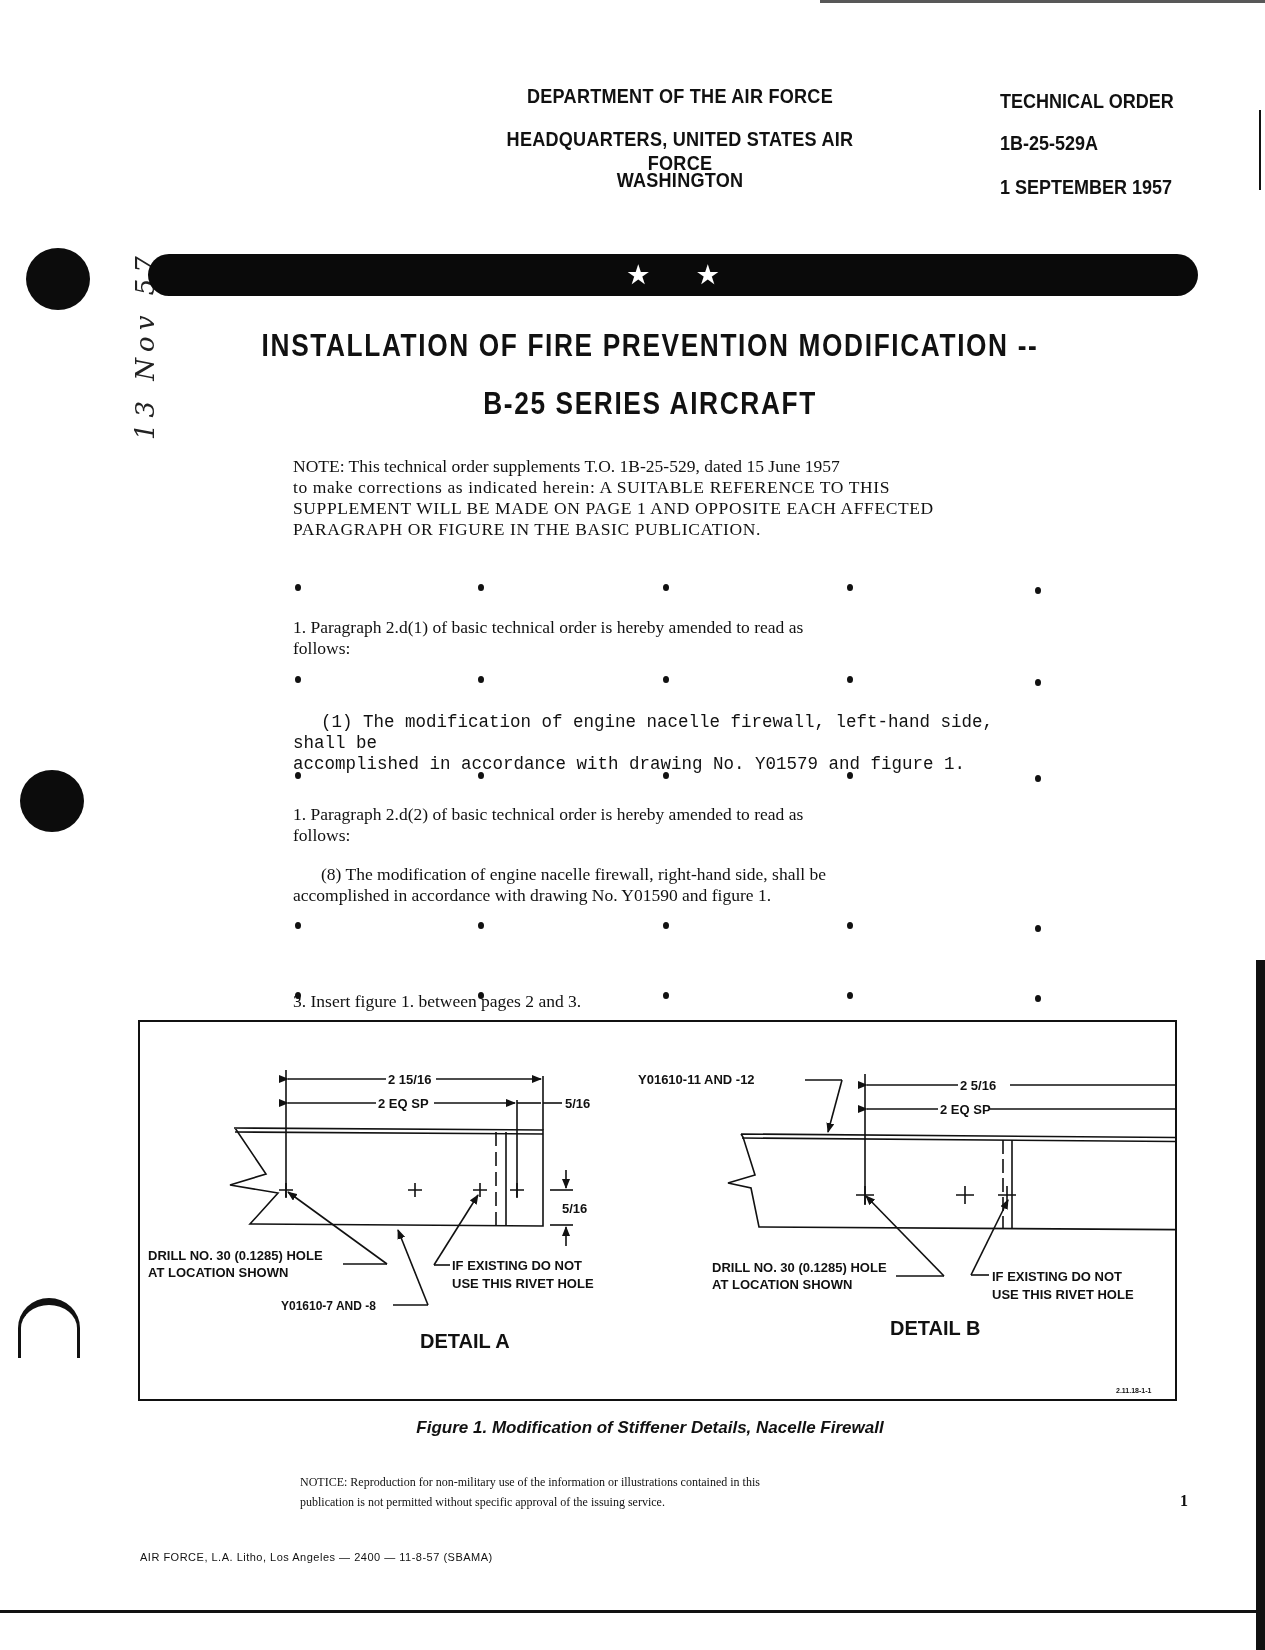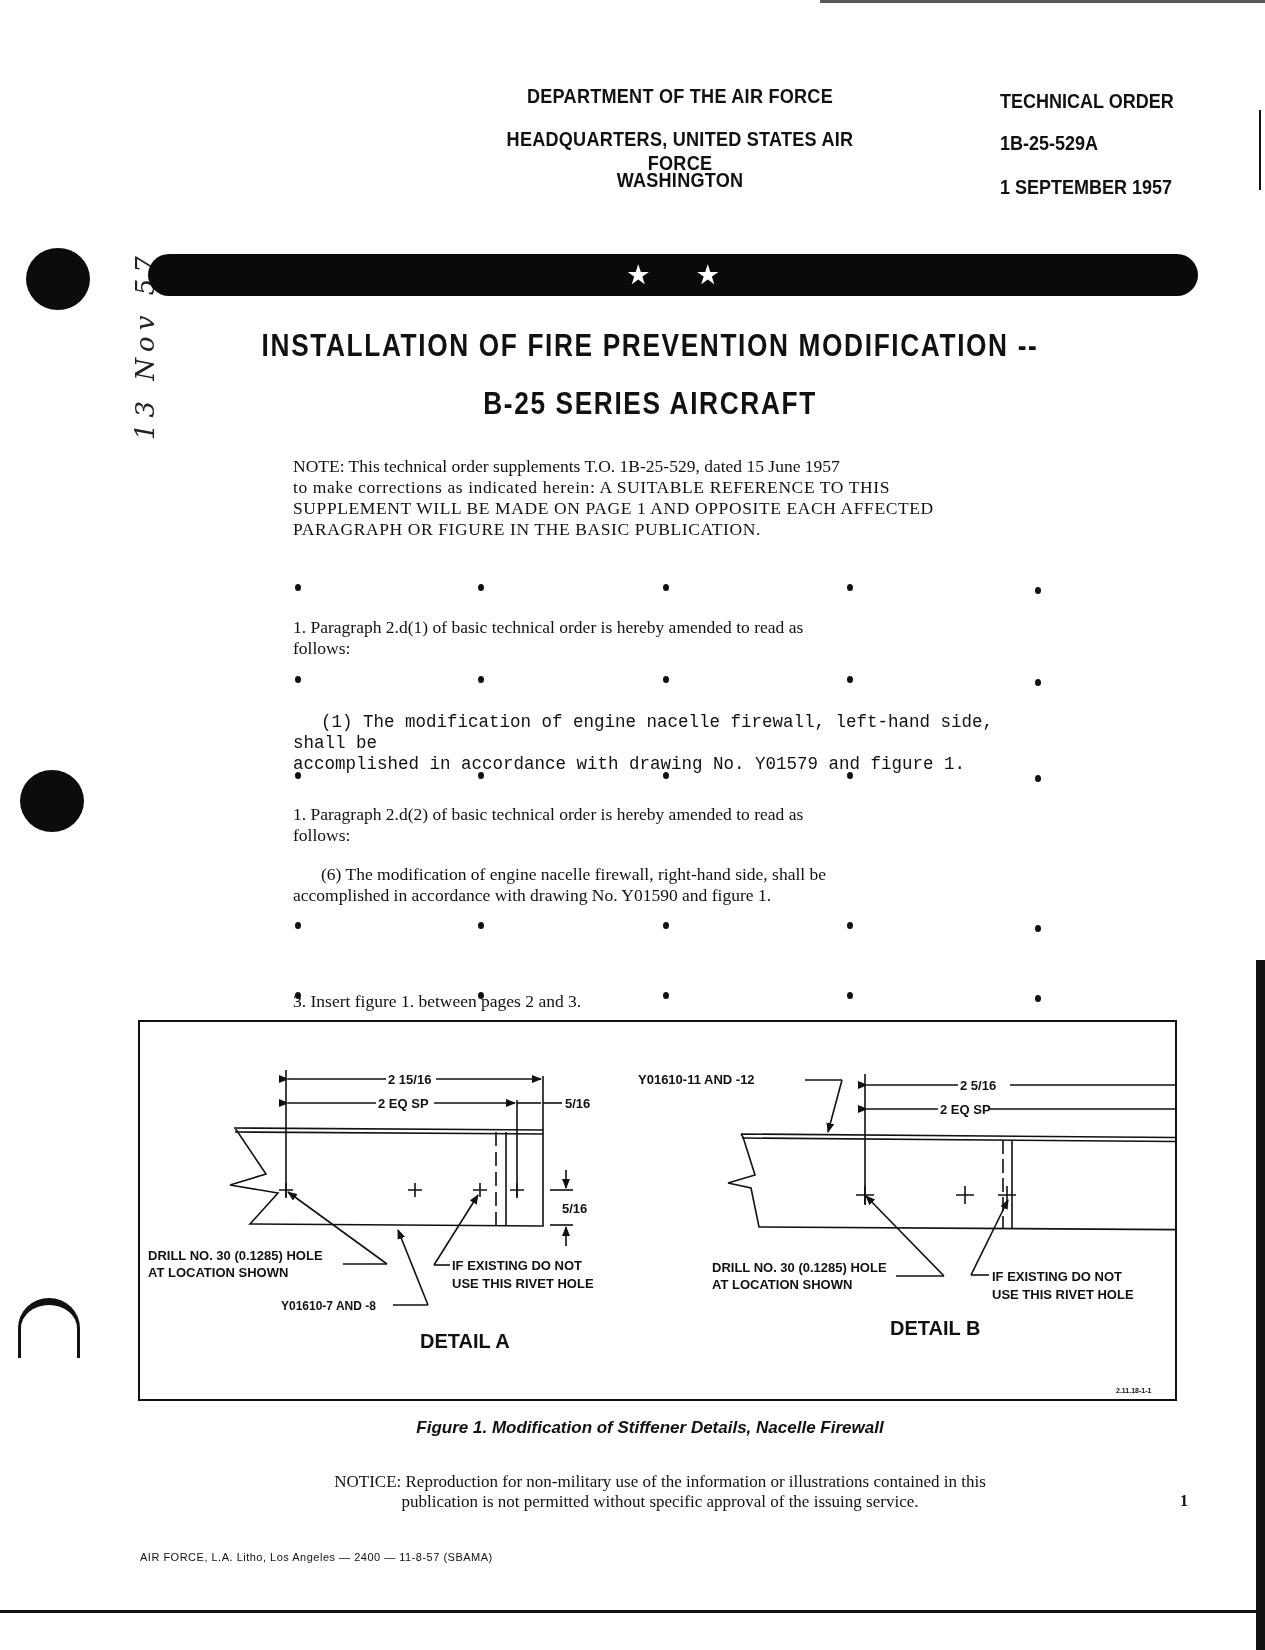--- a/index.html
+++ b/index.html
@@ -11,21 +11,21 @@
   .banner { left: 148px; top: 254px; width: 1050px; height: 42px; background: #0a0a0a; border-radius: 22px; color: #fff; display: flex; align-items: center; justify-content: center; font-family: "Liberation Sans", sans-serif; font-weight: bold; font-style: italic; font-size: 26px; letter-spacing: 6px; }
   .banner .star { font-style: normal; font-size: 24px; margin: 0 24px; letter-spacing: 0; }
   .title { left: 150px; width: 1000px; text-align: center; font-family: "Liberation Sans", sans-serif; font-weight: bold; font-size: 32px; letter-spacing: 2px; transform: scaleX(0.82); transform-origin: center; }
   .body-text { left: 293px; width: 740px; font-size: 17.5px; line-height: 21px; }
   .caps { letter-spacing: 0.6px; }
   .bullets { left: 293px; width: 750px; height: 10px; }
   .bullets span { position: absolute; width: 6px; height: 7px; background: #111; border-radius: 50%; }
   .indent { text-indent: 28px; }
   .figure-box { left: 138px; top: 1020px; width: 1035px; height: 377px; border: 2px solid #111; border-top-width: 2px; }
   .caption { left: 340px; width: 620px; top: 1418px; text-align: center; font-family: "Liberation Sans", sans-serif; font-weight: bold; font-style: italic; font-size: 17px; }
-  .notice { left: 300px; width: 720px; top: 1472px; font-size: 17px; line-height: 20px; text-align: center; }
+  .notice { left: 300px; width: 720px; top: 1472px; font-size: 12px; line-height: 20px; }
   .page-num { left: 1180px; top: 1492px; font-size: 16px; font-weight: bold; font-family: "Liberation Serif", serif; }
   .printer { left: 140px; top: 1551px; font-family: "Liberation Sans", sans-serif; font-size: 11px; letter-spacing: 0.5px; }
   .hole { background: #0c0c0c; border-radius: 50%; }
   .edge-line { background: #111; }
   svg text { font-family: "Liberation Sans", sans-serif; font-weight: bold; fill: #111; }
 </style>
 </head>
 <body>
 
 <div class="abs edge-line" style="left:820px; top:0; width:445px; height:3px; opacity:0.7;"></div>
@@ -95,21 +95,21 @@
     <span style="left:554px"></span>
     <span style="left:742px; top:3px"></span>
 </div>
 
 <div class="abs body-text" style="top:804px;">
   <div>1.  Paragraph 2.d(2) of basic technical order is hereby amended to read as</div>
   <div>follows:</div>
 </div>
 
 <div class="abs body-text" style="top:864px;">
-  <div class="indent">(6)  The modification of engine nacelle firewall, right-hand side, shall be</div>
+  <div class="indent">(8)  The modification of engine nacelle firewall, right-hand side, shall be</div>
   <div>accomplished in accordance with drawing No. Y01590 and figure 1.</div>
 </div>
 
 <div class="abs bullets" style="top:922px;">
   <span style="left:2px"></span>
     <span style="left:185px"></span>
     <span style="left:370px"></span>
     <span style="left:554px"></span>
     <span style="left:742px; top:3px"></span>
 </div>

